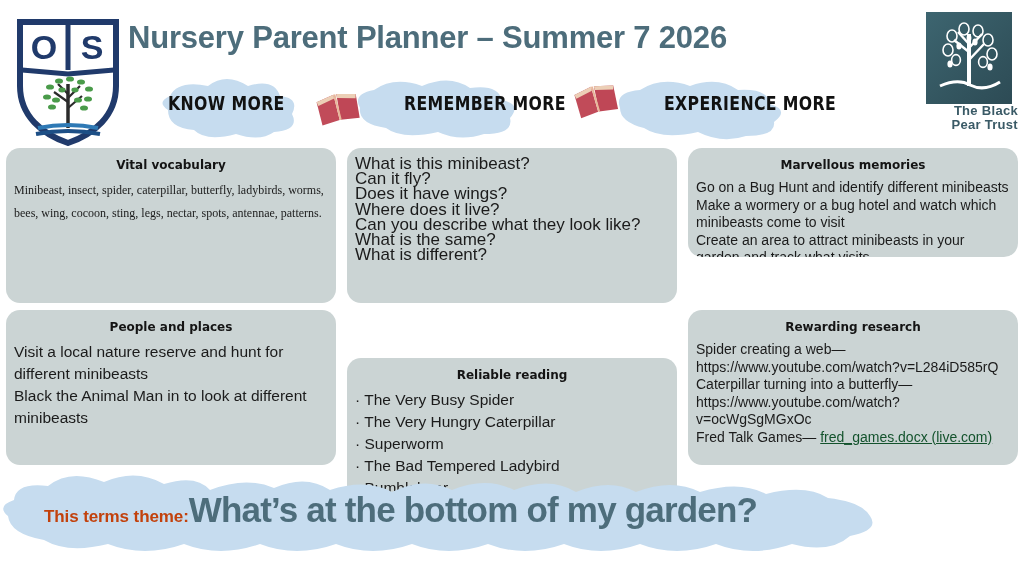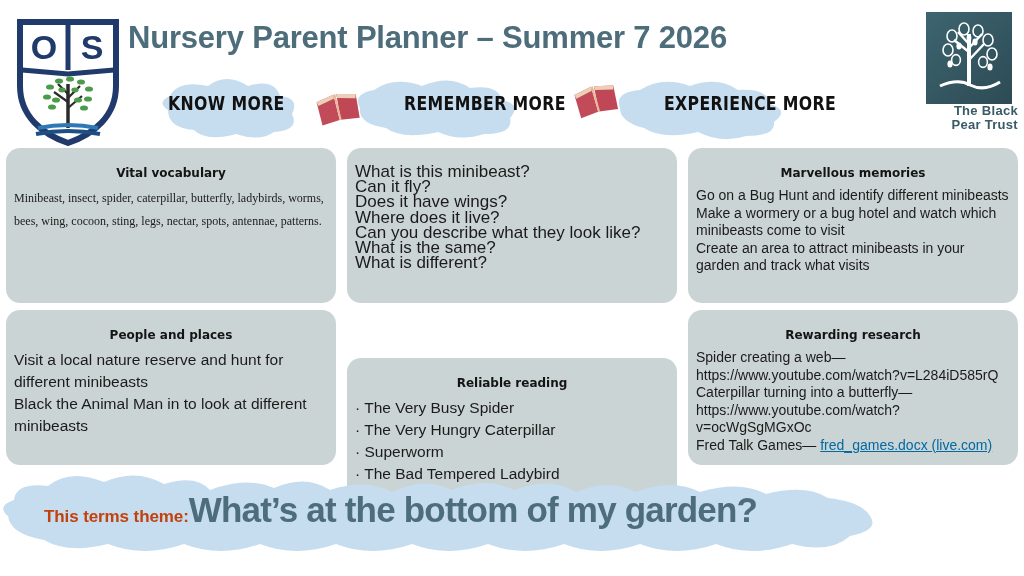--- a/index.html
+++ b/index.html
@@ -41,42 +41,42 @@
   .trust .sq{width:86px;height:92px;margin:0 auto;background:linear-gradient(135deg,#3d6570,#33555f 60%,#2d4b55);}
   .trust .tname{
     text-align:right;color:#3a5a66;
     font-size:13px;font-weight:bold;line-height:14px;letter-spacing:0.3px;
   }
 
   
   .grid{position:absolute;left:6px;top:148px;width:1012px;height:318px;}
   .card{
     position:absolute;background:#cbd4d4;border-radius:14px;
-    box-sizing:border-box;padding:16px 8px 6px 8px;overflow:hidden;
+    box-sizing:border-box;padding:8px 8px 6px 8px;overflow:hidden;
   }
   .card.c0{left:0;top:0;width:330px;height:155px;}
   .card.c1{left:341px;top:0;width:330px;height:155px;}
-  .card.c2{left:682px;top:0;width:330px;height:155px;}
+  .card.c2{left:682px;top:0;width:330px;height:109px;}
   .card.c3{left:0;top:162px;width:330px;height:155px;}
   .card.c4{left:341px;top:162px;width:330px;height:155px;margin-top:48px;}
   .card.c5{left:682px;top:162px;width:330px;height:155px;}
 
   .card-title{
     text-align:center;font-size:12px;font-weight:bold;color:#141414;
     line-height:15px;margin:2px 0 6px 0;
     font-family:"DejaVu Sans","Liberation Sans",sans-serif;
   }
   .card-title.big{font-size:14px;}
   .card-body{font-size:14.5px;line-height:19.5px;color:#1b1b1b;white-space:pre-wrap;}
   .card-body.sm{font-size:17px;line-height:15.2px;}
   .card-body.md{font-size:14px;line-height:17.5px;}
   .card-body.lg{font-size:15.5px;line-height:22px;}
   .card-body.vocab{font-size:12px;line-height:22.5px;font-family:Liberation Serif, serif;}
 
-  .reslink{color:#0369a1;text-decoration:underline;}
+  .reslink{color:#14532d;text-decoration:underline;}
 
   
   .banner{position:absolute;left:0;top:468px;width:1024px;height:108px;}
   .bannercloud{position:absolute;left:0;top:4px;width:880px;height:88px;z-index:0;}
   .banner-text{position:absolute;left:44px;top:22px;z-index:2;display:flex;align-items:baseline;}
   .banner-lead{
     font-size:17px;font-weight:bold;color:#c2410c;letter-spacing:-0.1px;white-space:nowrap;
   }
   .banner-main{
     font-size:35px;font-weight:bold;color:#4d6d7b;letter-spacing:-0.8px;white-space:nowrap;

